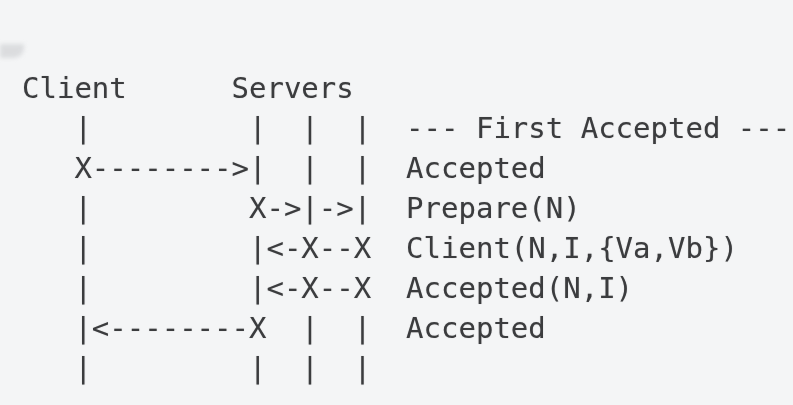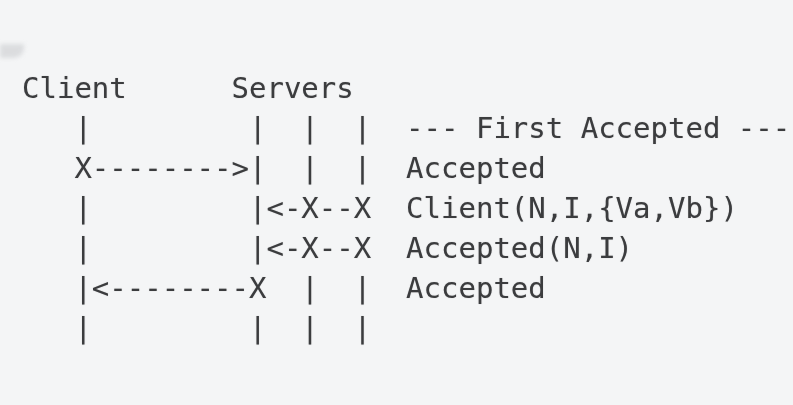--- a/index.html
+++ b/index.html
@@ -53,18 +53,19 @@
 </head>
 <body>
 
 <div class="frame">
   <div class="corner-artifact"></div>
 
   <div class="ascii-block">
     <div class="row"><span class="art">Client      Servers</span><span class="label"></span></div>
     <div class="row"><span class="art">   |         |  |  |  </span><span class="label">--- First Accepted ---</span></div>
     <div class="row"><span class="art">   X--------&gt;|  |  |  </span><span class="label">Accepted</span></div>
+    <div class="row"><span class="art">   |         X-&gt;|-&gt;|  </span><span class="label">Prepare(N)</span></div>
     <div class="row"><span class="art">   |         |&lt;-X--X  </span><span class="label">Client(N,I,{Va,Vb})</span></div>
     <div class="row"><span class="art">   |         |&lt;-X--X  </span><span class="label">Accepted(N,I)</span></div>
     <div class="row"><span class="art">   |&lt;--------X  |  |  </span><span class="label">Accepted</span></div>
     <div class="row"><span class="art">   |         |  |  |</span><span class="label"></span></div>
   </div>
 </div>
 
 </body></html>

